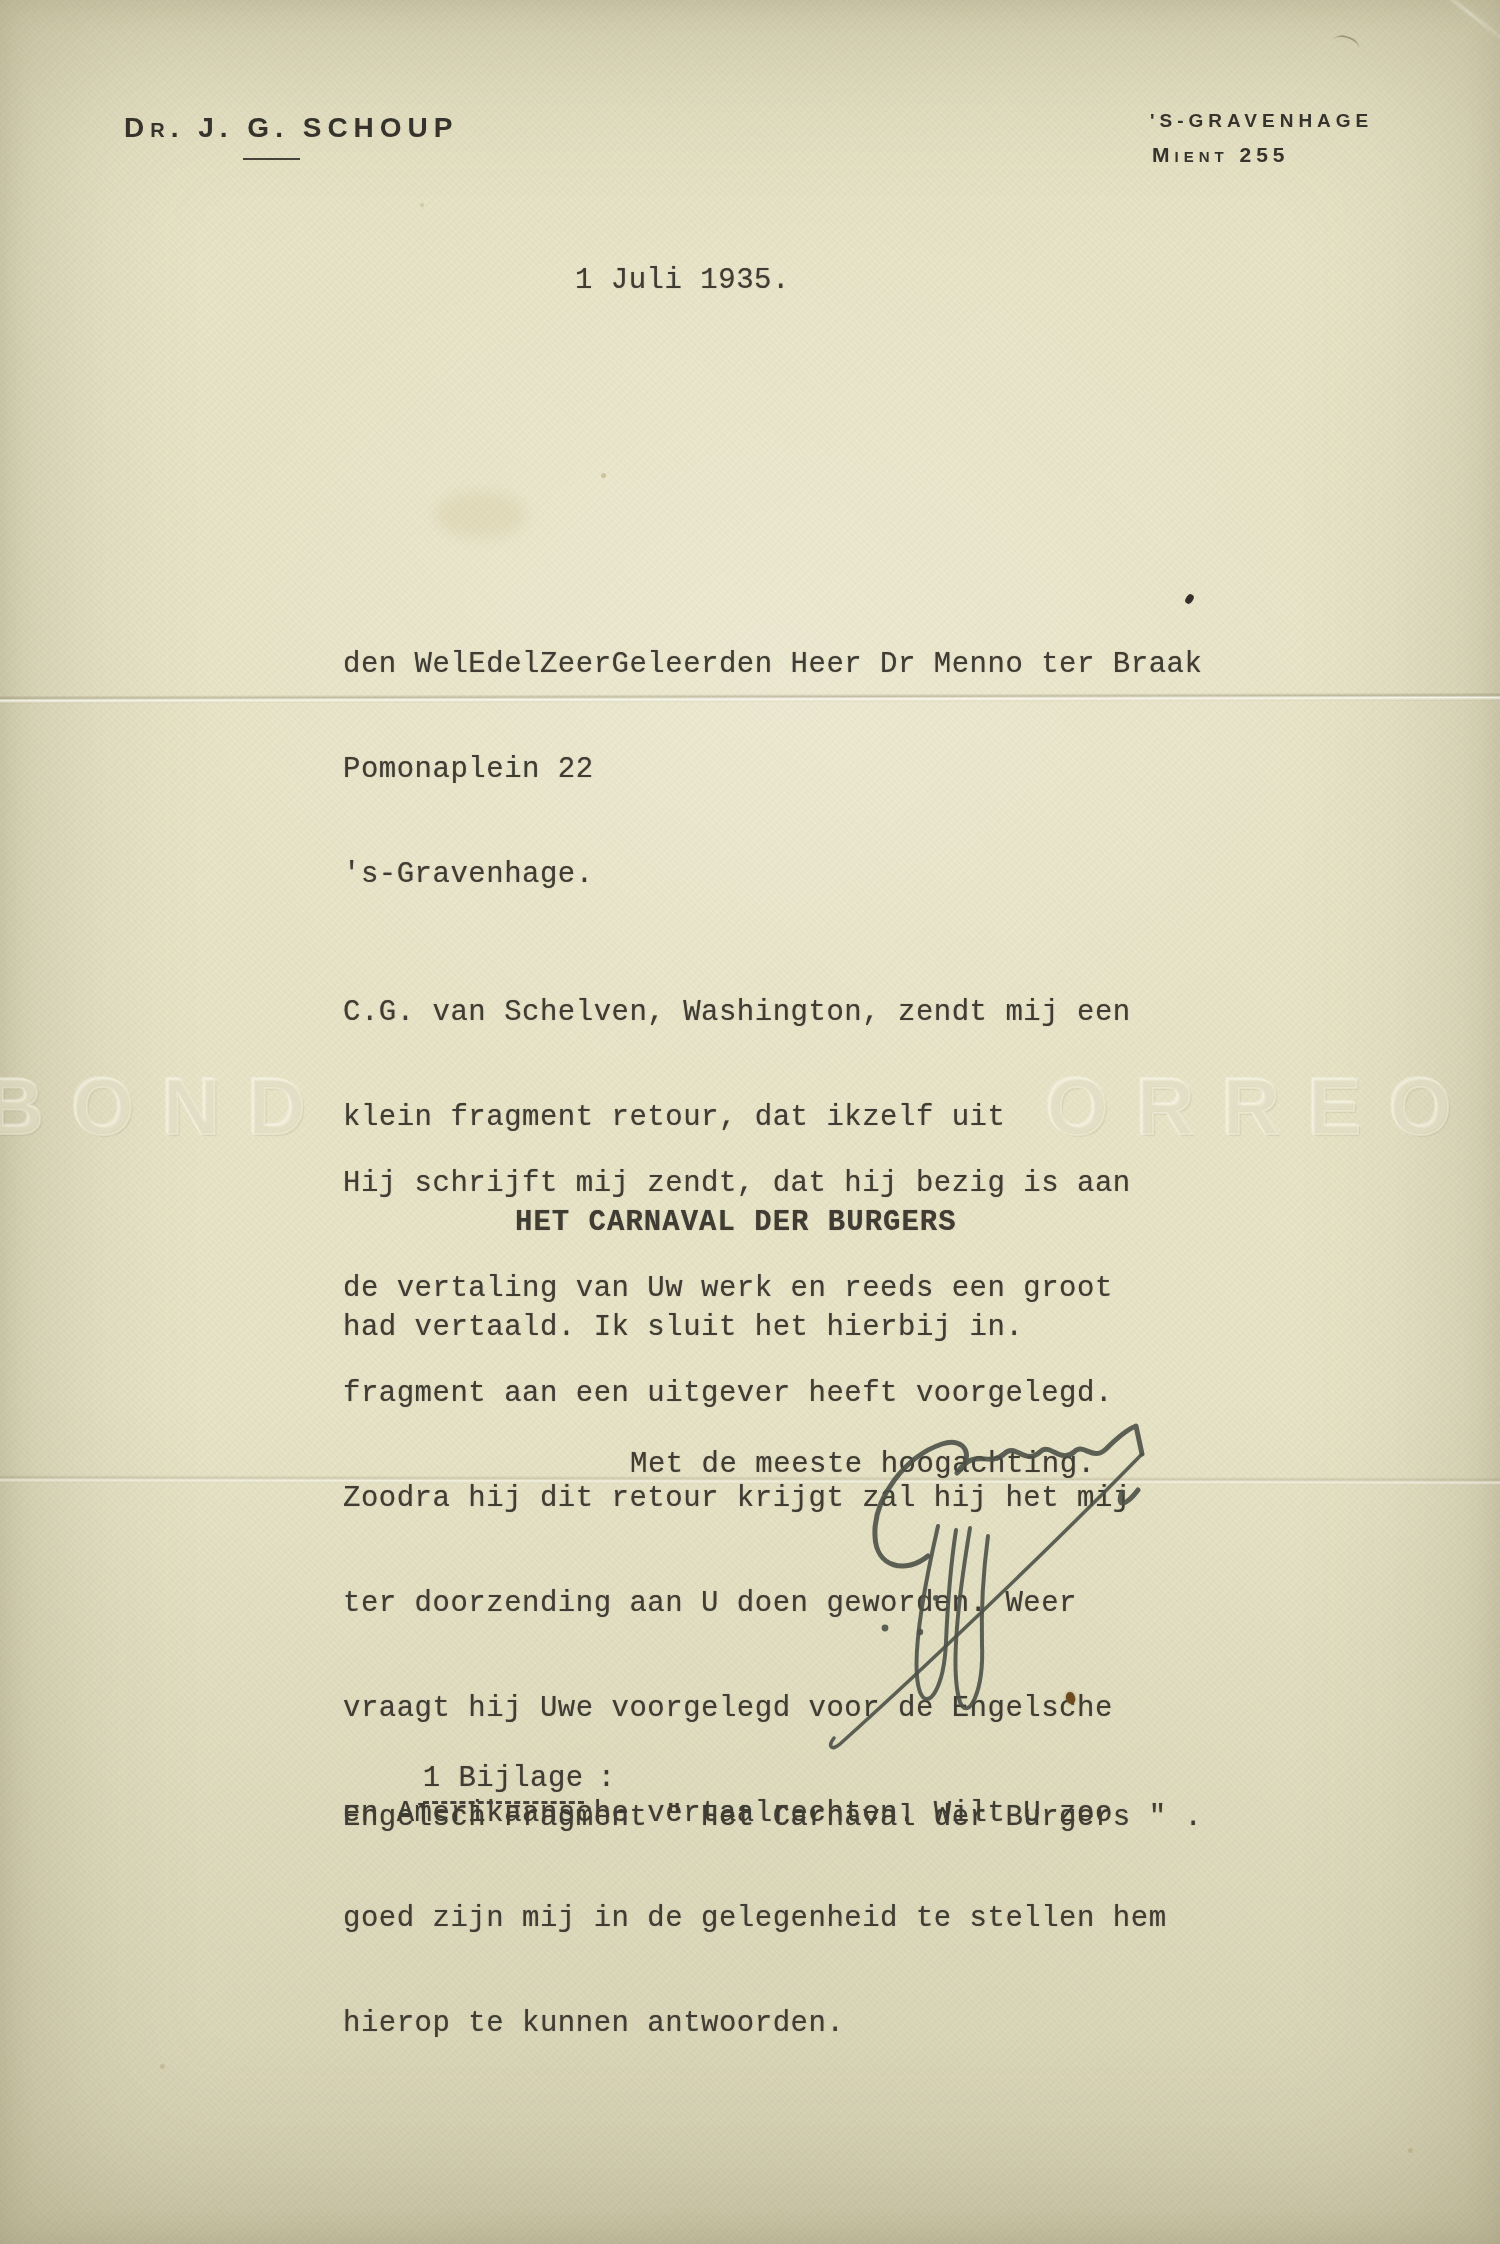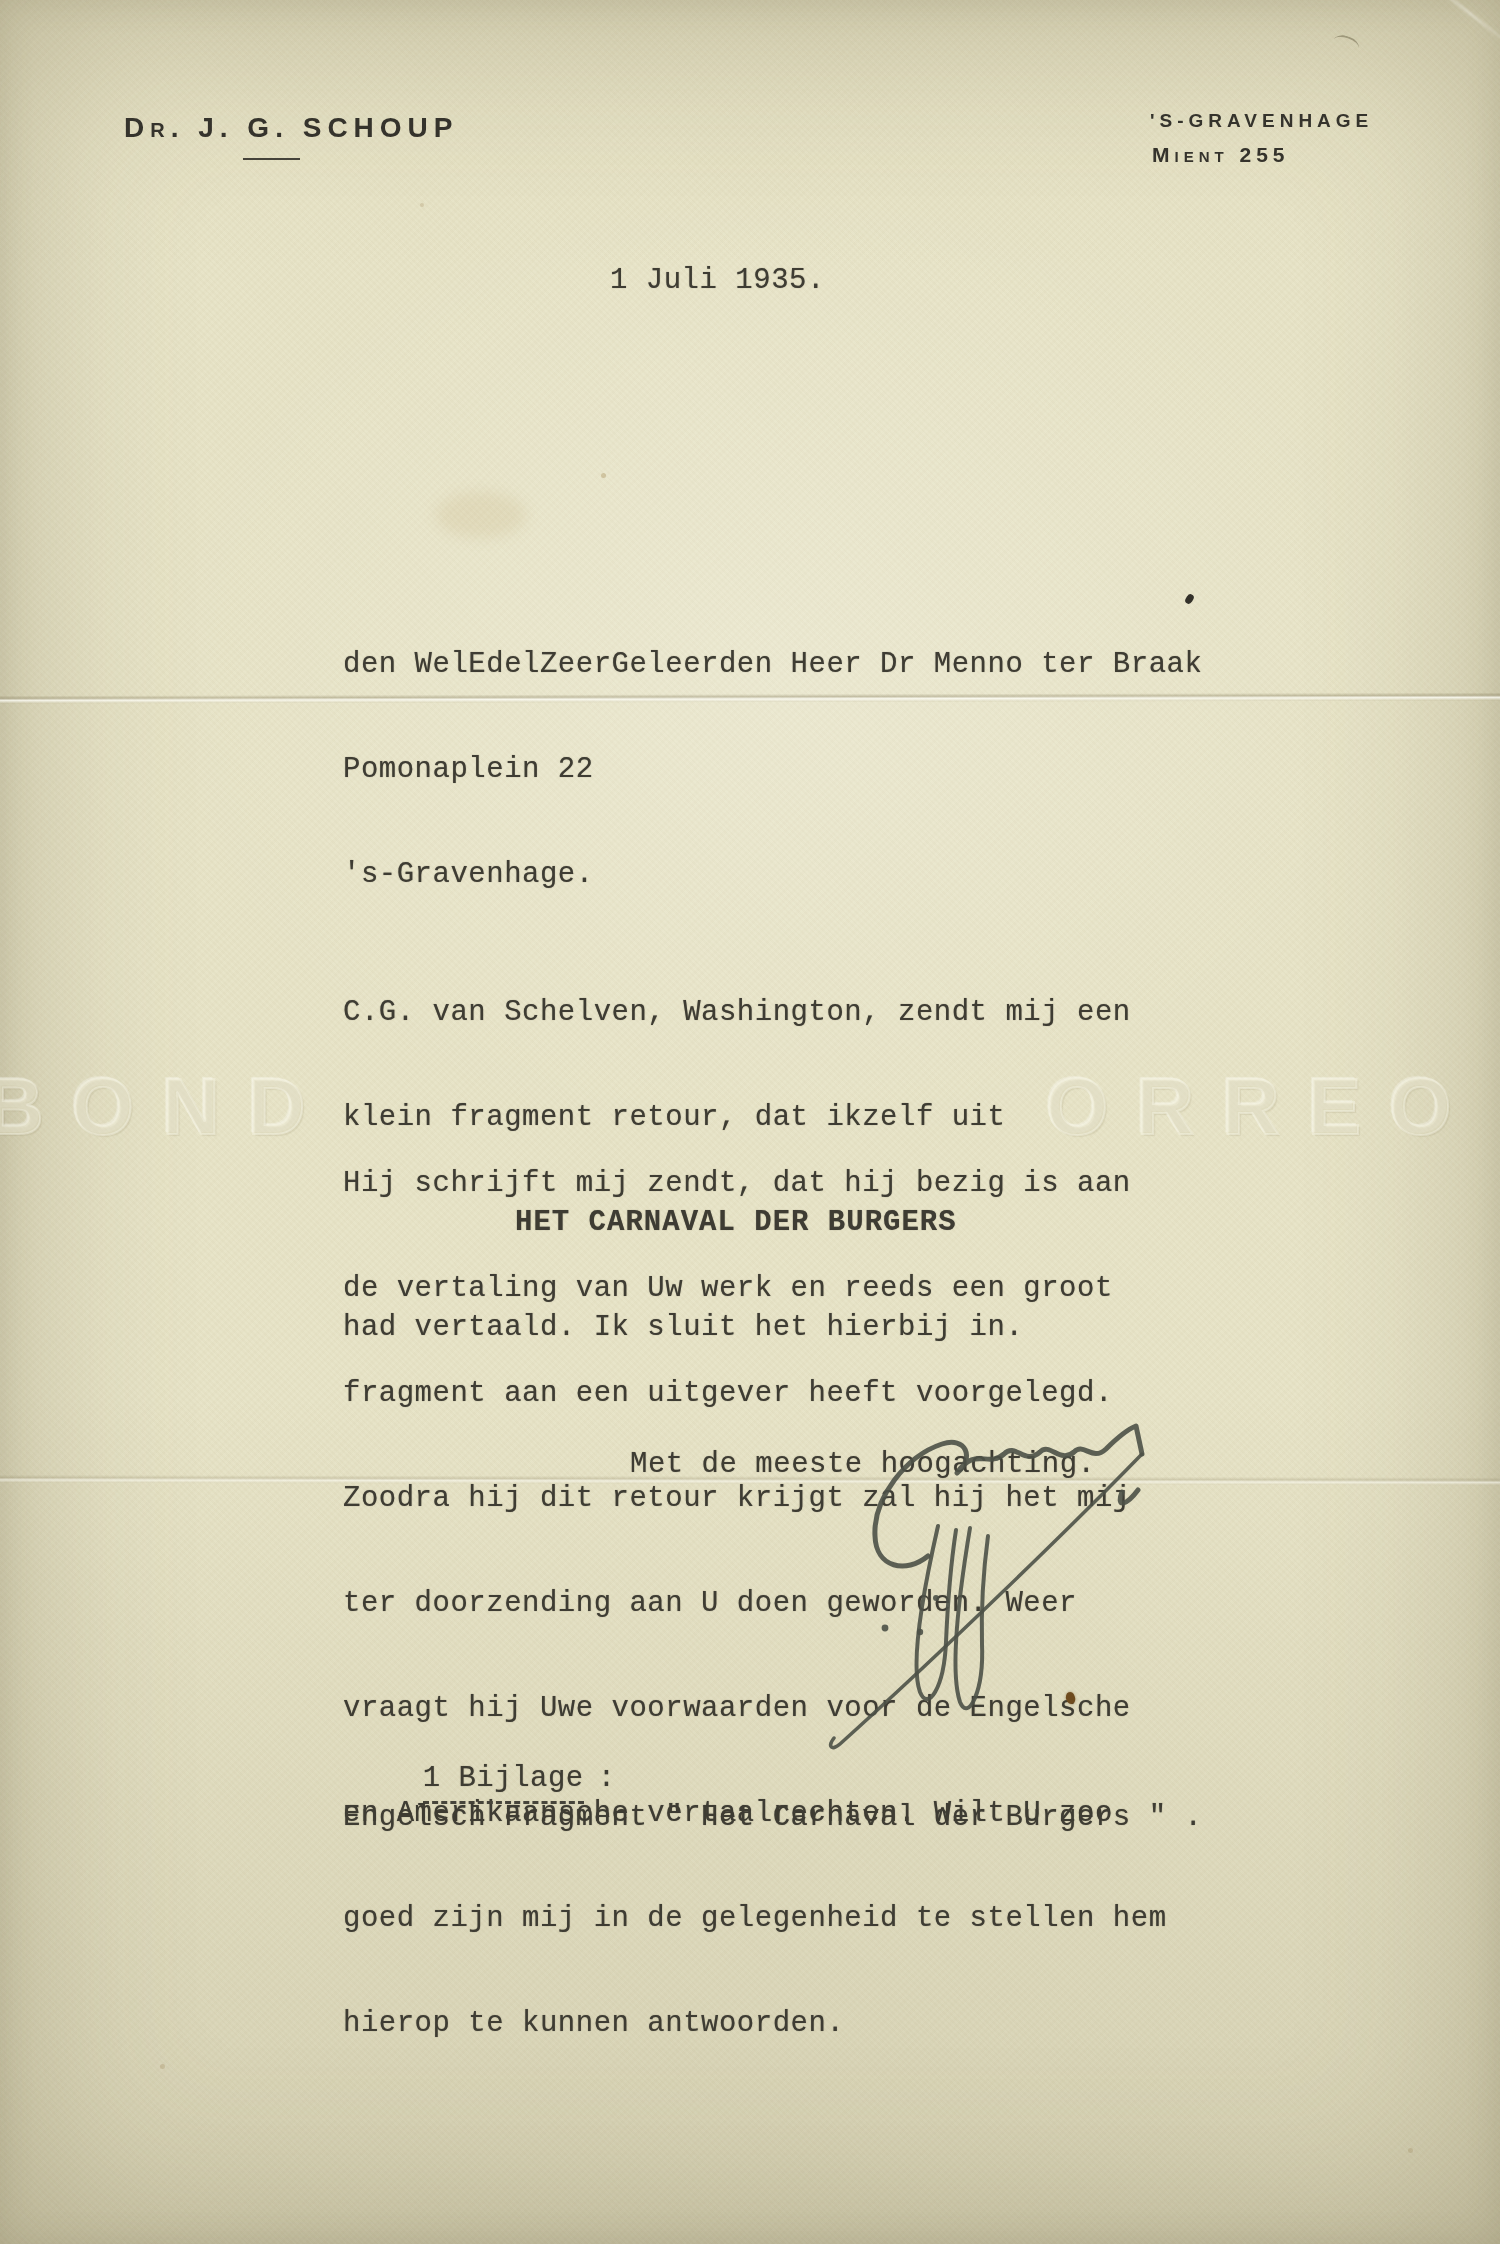--- a/index.html
+++ b/index.html
@@ -67,21 +67,21 @@
 
   <div class="lh lh-name">
     <span class="sc">Dr.</span>
     <span> </span>
     <span class="uc">J. G. Schoup</span>
   </div>
   <div class="lh-rule"></div>
   <div class="lh lh-city">'s-Gravenhage</div>
   <div class="lh lh-street">Mient 255</div>
 
-  <div class="type" style="left:575px;top:263px;margin-left:35px;">1 Juli 1935.</div>
+  <div class="type" style="left:575px;top:263px;">1 Juli 1935.</div>
 
   <div class="type" style="left:343px;top:577px;">
     <div>den WelEdelZeerGeleerden Heer Dr Menno ter Braak</div>
     <div>Pomonaplein 22</div>
     <div>'s-Gravenhage.</div>
   </div>
 
 
   <div class="type" style="left:343px;top:925px;">
     <div>C.G. van Schelven, Washington, zendt mij een</div>
@@ -89,21 +89,21 @@
     <div class="book-title">HET CARNAVAL DER BURGERS</div>
     <div>had vertaald. Ik sluit het hierbij in.</div>
   </div>
 
   <div class="type" style="left:343px;top:1096px;">
     <div>Hij schrijft mij zendt, dat hij bezig is aan</div>
     <div>de vertaling van Uw werk en reeds een groot</div>
     <div>fragment aan een uitgever heeft voorgelegd.</div>
     <div>Zoodra hij dit retour krijgt zal hij het mij</div>
     <div>ter doorzending aan U doen geworden. Weer</div>
-    <div>vraagt hij Uwe voorwaarden voor de Engelsche</div>
+    <div>vraagt hij Uwe voorgelegd voor de Engelsche</div>
     <div>en Amerikaansche vertaalrechten. Wilt U zoo</div>
     <div>goed zijn mij in de gelegenheid te stellen hem</div>
     <div>hierop te kunnen antwoorden.</div>
   </div>
 
   <div class="type closing">Met de meeste hoogachting.</div>
 
   <svg class="sig" viewBox="0 0 480 400" aria-label="J. Schoup">
     <g fill="none" stroke="#4d5147" stroke-opacity="0.9" stroke-linecap="round" stroke-linejoin="round">
 

